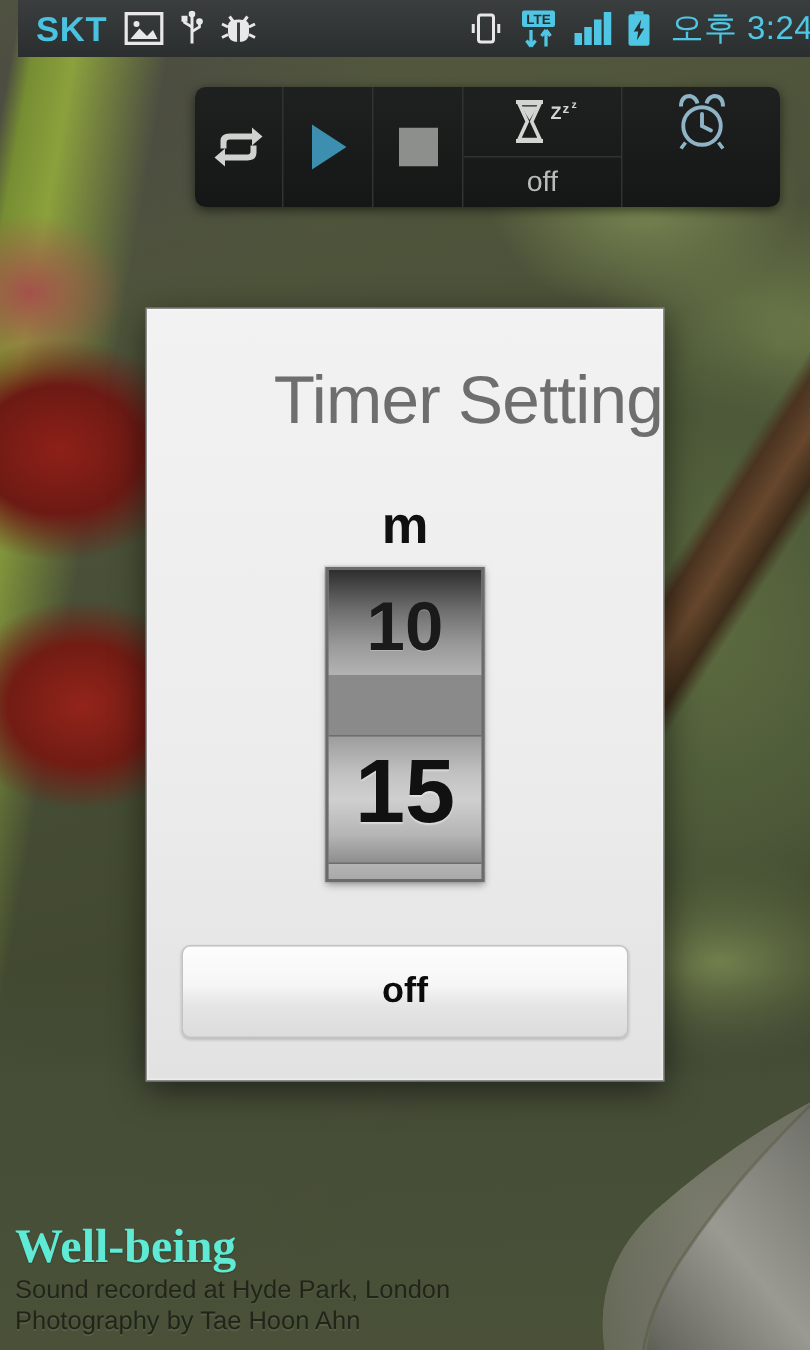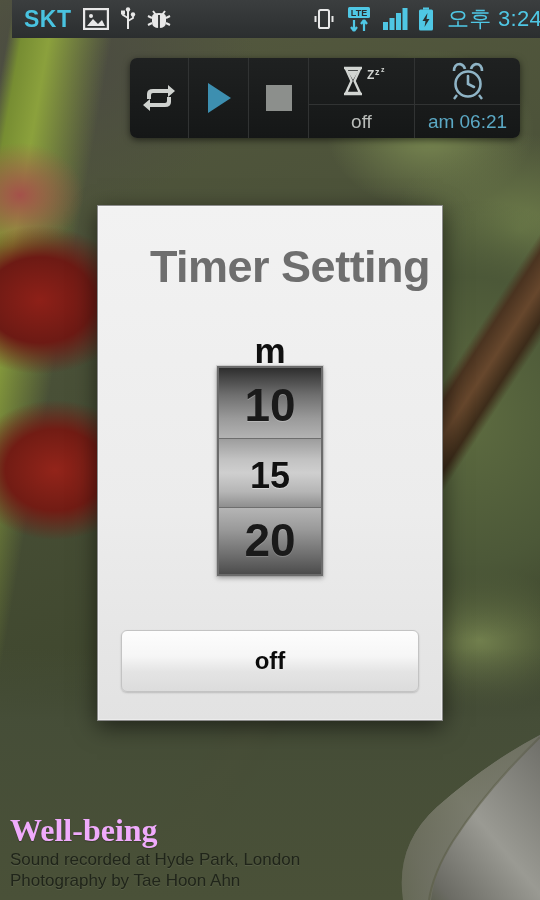--- a/index.html
+++ b/index.html
@@ -82,53 +82,54 @@
 
   
   #dialog{
     position:absolute; left:97px; top:205px; width:346px; height:516px;
     background:linear-gradient(to bottom,#f2f2f2 0%,#ececec 60%,#e2e2e2 100%);
     border:1px solid #8c8c8c;
     box-shadow:0 6px 22px rgba(0,0,0,.55), 0 0 0 1px rgba(255,255,255,.35) inset;
     z-index:25;
   }
   #dialog-title{
-    text-align:center; color:#6e6e6e; font-size:45px; font-weight:bold;
+    text-align:right; color:#6e6e6e; font-size:45px; font-weight:normal;
     letter-spacing:-.5px; padding-top:35px;margin-left:40px;
   }
   #unit-label{
     text-align:center; color:#101010; font-size:35px; font-weight:bold;
     margin-top:38px;
   }
 
   
   #spinner{
     position:absolute; left:50%; transform:translateX(-50%);
-    top:160px; width:106px; height:210px;
+    top:172px; width:106px; height:210px;
     border:2px solid #6b6b6b;
     background:#8a8a8a;
     box-shadow:0 2px 5px rgba(0,0,0,.35), 0 0 0 1px #d8d8d8;
     overflow:hidden;
   }
   .srow{
     position:relative; width:100%; text-align:center;
     font-weight:bold; color:#1b1b1b;
   }
   #srow-prev{
     height:70px; line-height:74px; font-size:46px;
     background:linear-gradient(to bottom,#2e2e2e 0%,#6e6e6e 38%,#9a9a9a 72%,#b3b3b3 100%);
     color:#1a1a1a;
     text-shadow:0 1px 0 rgba(255,255,255,.25);
   }
   #srow-sel{
-    height:70px; line-height:74px; font-size:36px;
+    height:86px; line-height:74px; font-size:60px;
     background:linear-gradient(to bottom,#9d9d9d 0%,#c2c2c2 30%,#cfcfcf 50%,#b5b5b5 78%,#8e8e8e 100%);
     border-top:1px solid #6e6e6e; border-bottom:1px solid #6e6e6e;
     color:#111;
     text-shadow:0 1px 1px rgba(255,255,255,.45);
+    margin-top:40px;
   }
   #srow-next{
     height:76px; line-height:64px; font-size:46px;
     background:linear-gradient(to bottom,#b5b5b5 0%,#9a9a9a 28%,#6e6e6e 62%,#3a3a3a 100%);
     color:#1a1a1a;
     text-shadow:0 1px 0 rgba(255,255,255,.18);
   }
 
   
   #dialog-buttons{
@@ -141,21 +142,21 @@
     border:1px solid #c3c3c3; border-radius:6px;
     box-shadow:0 1px 2px rgba(0,0,0,.18);
     font-family:"Liberation Sans", sans-serif;
     cursor:pointer;
   }
 
   
   #credits{ position:absolute; left:10px; bottom:8px; z-index:15; }
   #credit-title{
     font-family:"Liberation Serif", serif; font-weight:bold;
-    font-size:32px; color:#f0abfc; line-height:1.1;
+    font-size:32px; color:#5eead4; line-height:1.1;
     text-shadow:0 1px 1px rgba(0,0,0,.25);
   }
   .credit-line{
     font-size:17px; color:#20251a; line-height:1.28;
     text-shadow:0 1px 0 rgba(255,255,255,.08);
   }
 </style>
 </head>
 <body>
 
@@ -274,21 +275,20 @@
   <div class="wcell w-tall" id="w-alarm">
     <div class="w-ico">
       <svg width="42" height="38" viewBox="0 0 42 38">
         <circle cx="21" cy="22" r="12.5" fill="none" stroke="#8fb4c6" stroke-width="2.6"></circle>
         <path d="M21 14 L21 22 L27 25" fill="none" stroke="#8fb4c6" stroke-width="2.6" stroke-linecap="round"></path>
         <path d="M7 9 Q7 2 13 2 Q17 3 18 7" fill="none" stroke="#8fb4c6" stroke-width="2.6"></path>
         <path d="M35 9 Q35 2 29 2 Q25 3 24 7" fill="none" stroke="#8fb4c6" stroke-width="2.6"></path>
         <path d="M10 33 L7 37 M32 33 L35 37" stroke="#8fb4c6" stroke-width="2.4"></path>
       </svg>
     </div>
-    <div class="w-sub" id="alarm-time">am 06:21</div>
   </div>
 </div>
 
 <div id="dialog">
 
   <div id="dialog-title">Timer Setting</div>
 
   <div id="unit-label">m</div>
 
   <div id="spinner">

